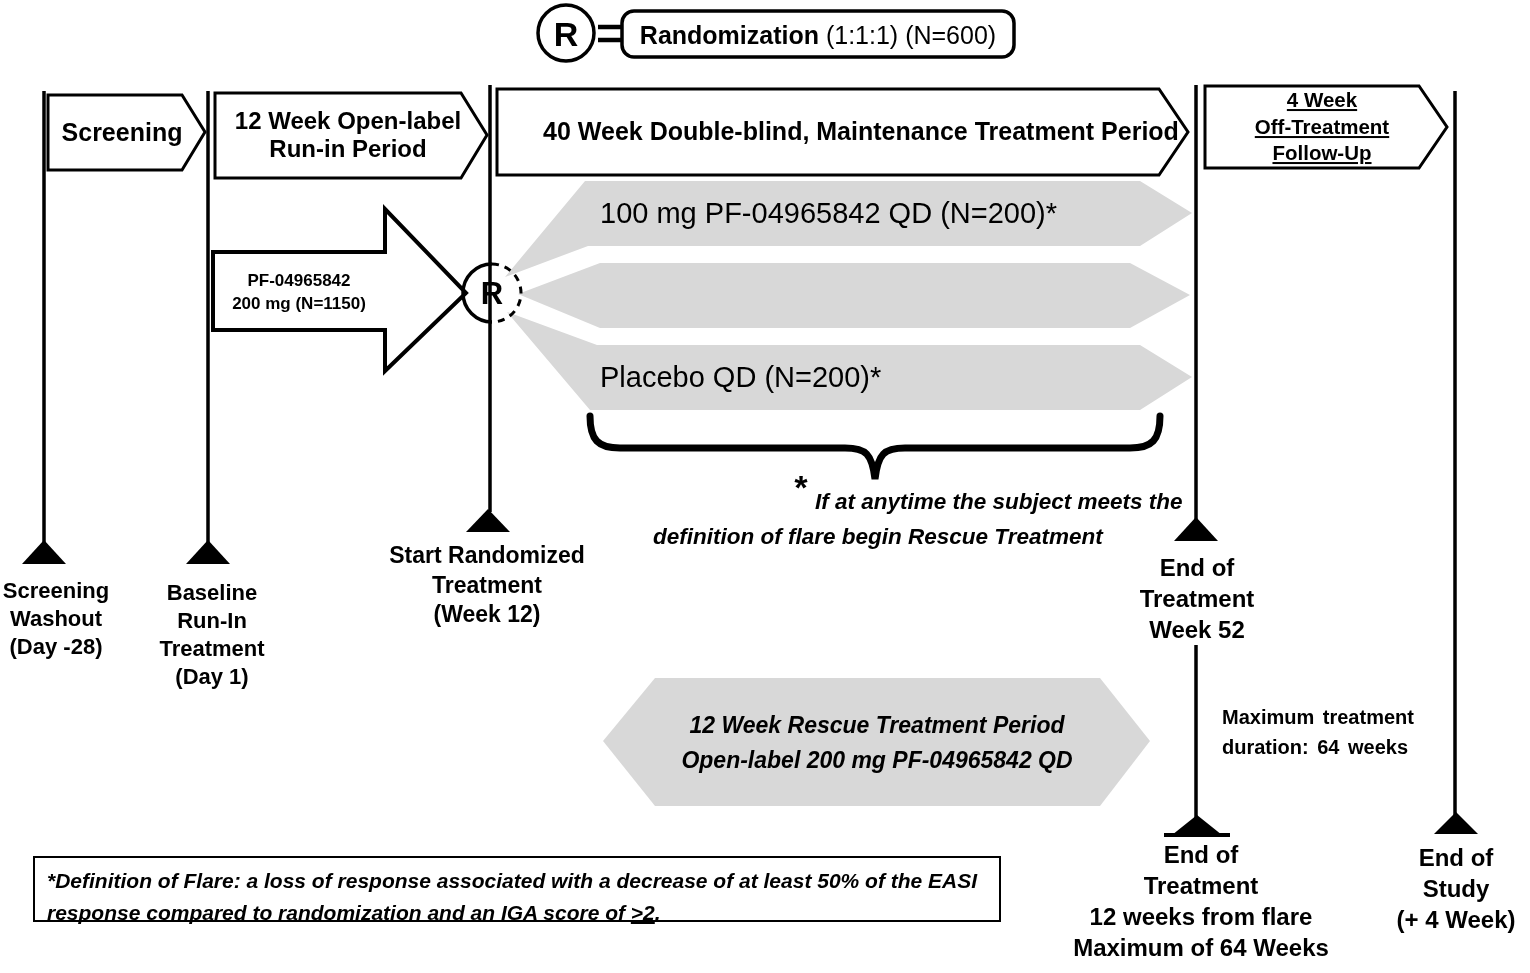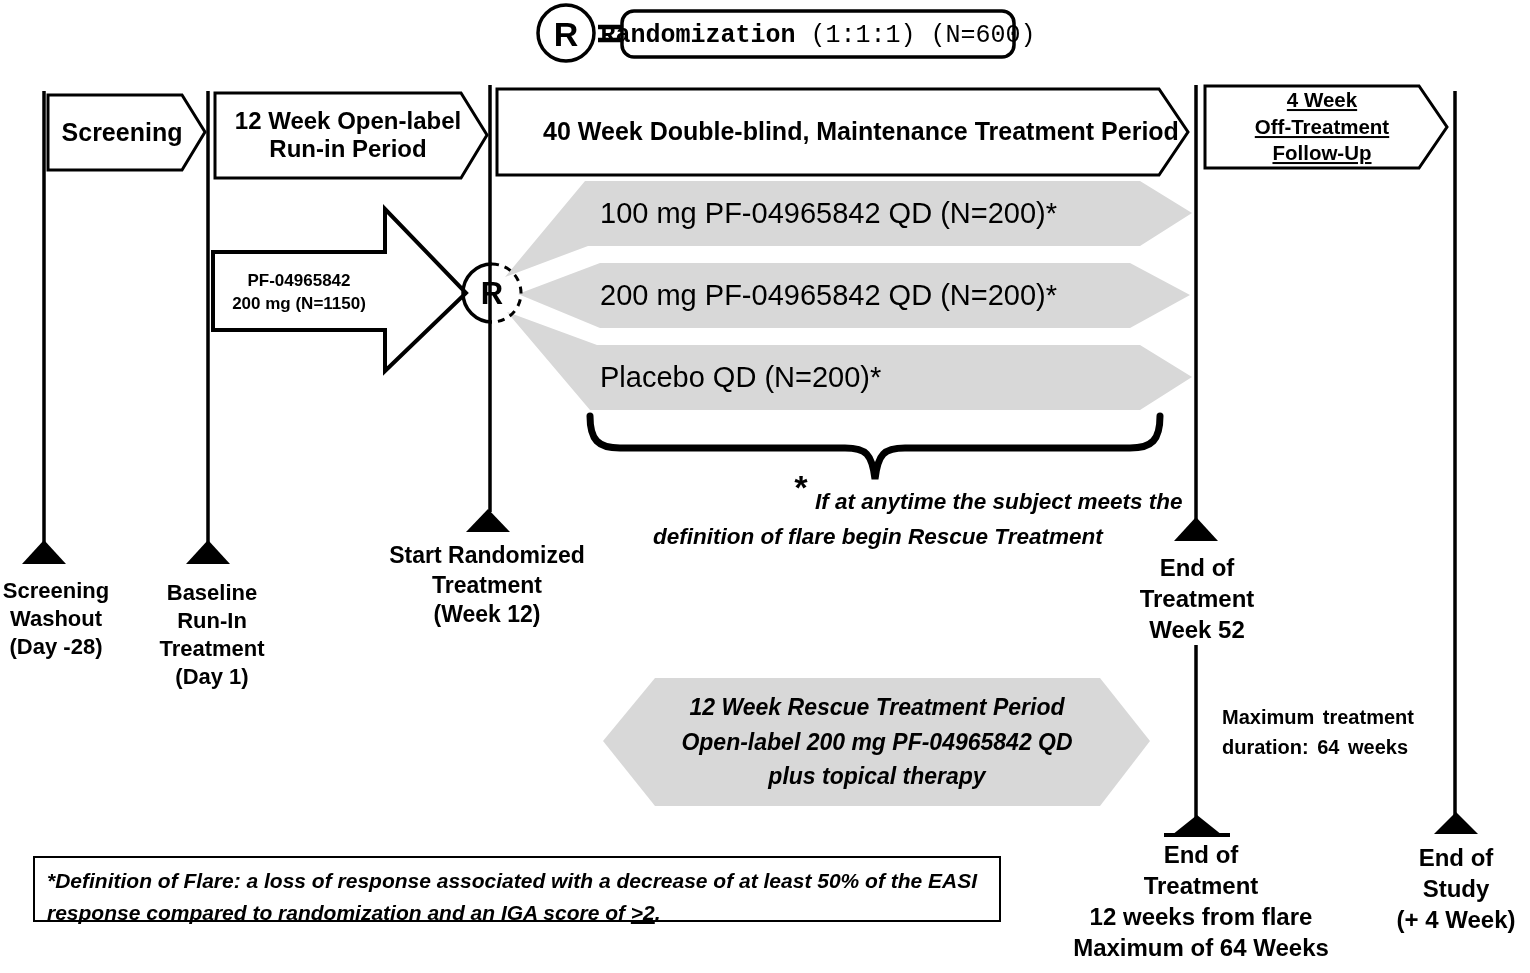--- a/index.html
+++ b/index.html
@@ -76,21 +76,21 @@
 
     <polygon points="213,252 385,252 385,209 466,293 385,371 385,330 213,330" fill="#fff" stroke="#000" stroke-width="4"></polygon>
 
     <path d="M492,264 A29,29 0 0 0 492,322" fill="none" stroke="#000" stroke-width="3.5"></path>
     <path d="M492,264 A29,29 0 0 1 492,322" fill="none" stroke="#000" stroke-width="3" stroke-dasharray="7 6"></path>
 
     <path d="M590,416 C590,440 598,448 620,448 L845,448 C866,448 872,454 875,479 C878,454 884,448 905,448 L1130,448 C1152,448 1160,440 1160,416" fill="none" stroke="#000" stroke-width="7" stroke-linecap="round"></path>
   </svg>
 
   <div class="lbl cxy" id="legend-r-label" style="left:566px;top:34px;">R</div>
-  <div class="lbl cxy" id="legend-title" style="left:818px;top:35px;font-family:Liberation Mono, monospace;"><span class="b">Randomization</span><span> (1:1:1) (N=600)</span></div>
+  <div class="lbl cxy" id="legend-title" style="left:818px;top:35px;"><span class="b">Randomization</span><span> (1:1:1) (N=600)</span></div>
 
   <div class="lbl cxy" id="chev-screening-label" style="left:122px;top:132px;">Screening</div>
   <div class="lbl cxy" id="chev-runin-label" style="left:348px;top:135px;">
     <span class="line">12 Week Open-label</span>
     <span class="line">Run-in Period</span>
   </div>
   <div class="lbl cxy" id="chev-maintenance-label" style="left:841px;top:131px;">40 Week Double-blind, Maintenance Treatment Period</div>
   <div class="lbl cxy" id="chev-followup-label" style="left:1322px;top:127px;">
     <span class="line">4 Week</span>
     <span class="line">Off-Treatment</span>
@@ -98,31 +98,29 @@
   </div>
 
   <div class="lbl cxy" id="runin-arrow-label" style="left:299px;top:292px;">
     <span class="line">PF-04965842</span>
     <span class="line">200 mg (N=1150)</span>
   </div>
 
   <div class="lbl cxy" id="rand-circle-label" style="left:492px;top:294px;">R</div>
 
   <div class="lbl cy arm-label" style="left:600px;top:213px;">100 mg PF-04965842 QD (N=200)*</div>
-  <div class="lbl cy arm-label" style="left:600px;top:295px;">200 mg PF-04965842 QD (N=200)*</div>
   <div class="lbl cy arm-label" style="left:600px;top:377px;">Placebo QD (N=200)*</div>
 
   <div class="lbl" id="flare-asterisk" style="left:793px;top:468px;">*</div>
   <div class="lbl flare-line" style="left:815px;top:489px;">If at anytime the subject  meets the</div>
   <div class="lbl flare-line" style="left:653px;top:524px;">definition of flare begin Rescue Treatment</div>
 
   <div class="lbl cxy" id="rescue-label" style="left:877px;top:742px;">
     <span class="line">12 Week Rescue Treatment  Period</span>
     <span class="line">Open-label 200 mg PF-04965842 QD</span>
-    <span class="line">plus topical therapy</span>
   </div>
 
   <div class="lbl" id="max-duration-label" style="left:1222px;top:703px;">
     <span class="line">Maximum  treatment</span>
     <span class="line">duration:  64 weeks</span>
   </div>
 
   <div class="lbl cx marker-label" style="left:56px;top:577px;">
     <span class="line">Screening</span>
     <span class="line">Washout</span>

